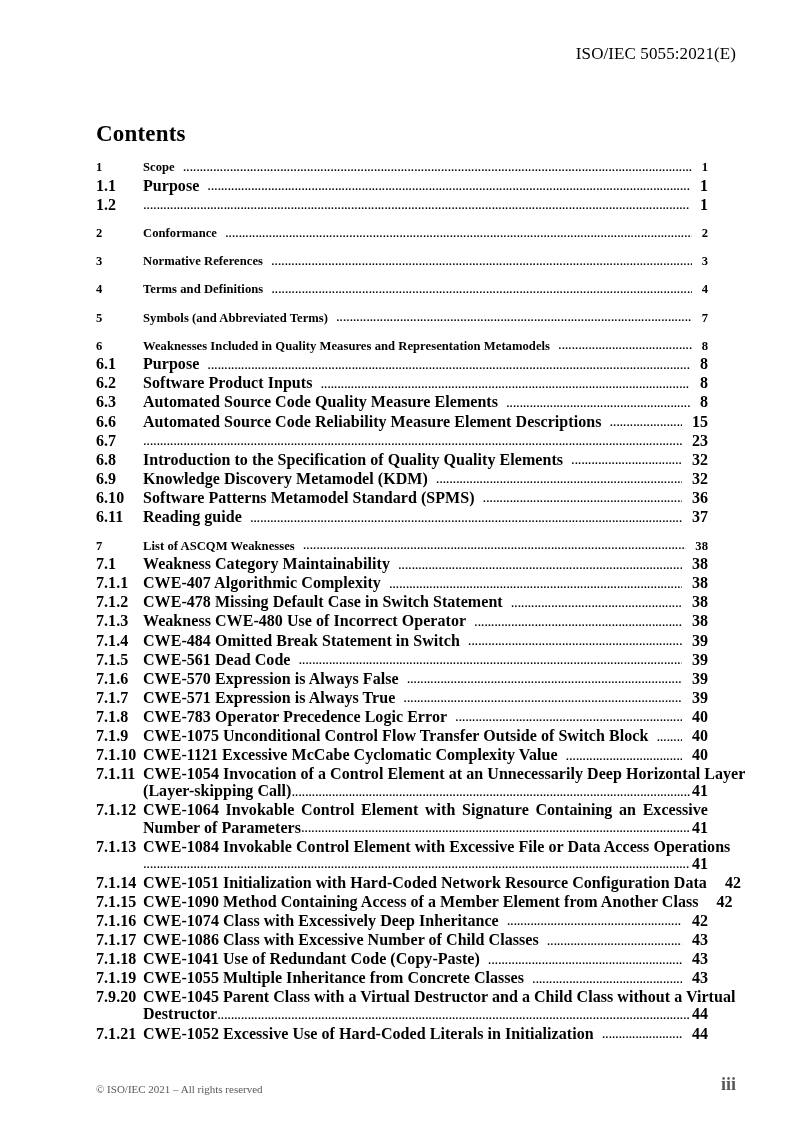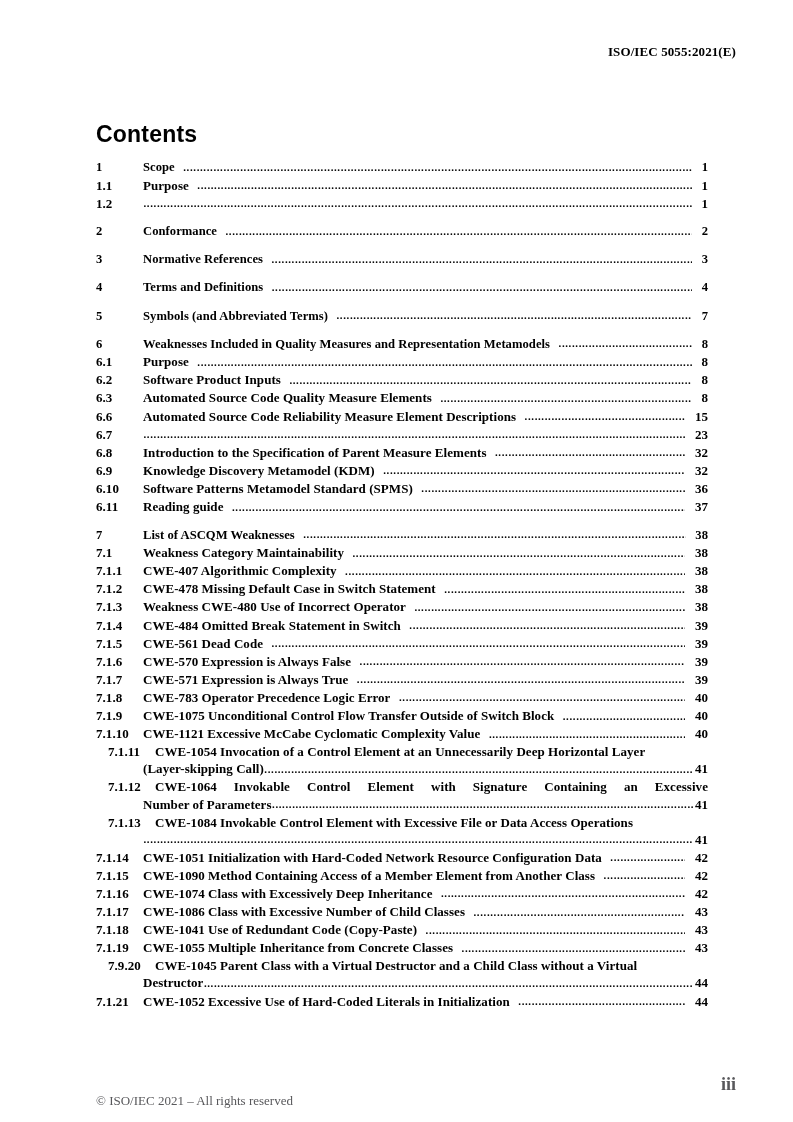--- a/index.html
+++ b/index.html
@@ -15,50 +15,50 @@
     color: #000000;
     overflow: hidden;
   }
 
   
   .doc-header {
     position: absolute;
     top: 44px;
     right: 57px;
     font-family: "Liberation Serif", serif;
-    font-weight: bold;
-    font-size: 13px;
+    font-weight: normal;
+    font-size: 17px;
     letter-spacing: 0.1px;
     white-space: nowrap;
   }
 
   
   .contents-title {
     position: absolute;
     top: 106px;
     left: 96px;
-    font-family: Liberation Sans, sans-serif;
+    font-family: Liberation Serif, serif;
     font-weight: bold;
     font-size: 23px;
     letter-spacing: 0.2px;
   }
 
   
   .toc {
     position: absolute;
     top: 159px;
     left: 96px;
     width: 612px;
   }
 
   .toc-entry {
     display: flex;
     align-items: baseline;
     font-weight: bold;
-    font-size: 13px;
+    font-size: 16px;
     line-height: 17.1px;
     letter-spacing: 0.05px;
   }
   .toc-entry.level-1 {
     font-size: 12.6px;
     line-height: 17.6px;
   }
   .toc-entry.gap-before {
     margin-top: 10.5px;
   }
@@ -109,21 +109,20 @@
     padding-left: 1px;
   }
 
   
   .toc-entry.multiline {
     display: block;
   }
   .toc-entry.multiline .ml-row {
     display: flex;
     align-items: baseline;
-    margin-left: 12px;
   }
   .toc-entry.multiline .ml-first-text {
     flex: 1 1 auto;
     white-space: nowrap;
   }
   .toc-entry.multiline .ml-second {
     display: flex;
     align-items: baseline;
     margin-left: 47px;
     justify-content: center;
@@ -133,22 +132,22 @@
   }
   
   .toc-entry.multiline .ml-second.leader-only .toc-leader {
     flex: 1 1 auto;
   }
 
   
   .footer-left {
     position: absolute;
     left: 96px;
-    bottom: 13px;
-    font-size: 13px;
+    bottom: 27px;
+    font-size: 11px;
     color: #58585b;
     white-space: nowrap;
   }
   .footer-right {
     position: absolute;
     right: 57px;
     bottom: 27px;
     font-size: 18px;
     font-weight: bold;
     color: #58585b;
@@ -261,21 +260,21 @@
     <div class="toc-entry level-2">
       <span class="toc-num">6.7</span>
       <span class="toc-body">
         <span class="toc-leader"></span>
         <span class="toc-page">23</span>
       </span>
     </div>
     <div class="toc-entry level-2">
       <span class="toc-num">6.8</span>
       <span class="toc-body">
-        <span class="toc-text">Introduction to the Specification of Parent Measure Elements</span>
+        <span class="toc-text">Introduction to the Specification of Quality Quality Elements</span>
         <span class="toc-leader"></span>
         <span class="toc-page">32</span>
       </span>
     </div>
     <div class="toc-entry level-2">
       <span class="toc-num">6.9</span>
       <span class="toc-body">
         <span class="toc-text">Knowledge Discovery Metamodel (KDM)</span>
         <span class="toc-leader"></span>
         <span class="toc-page">32</span>

